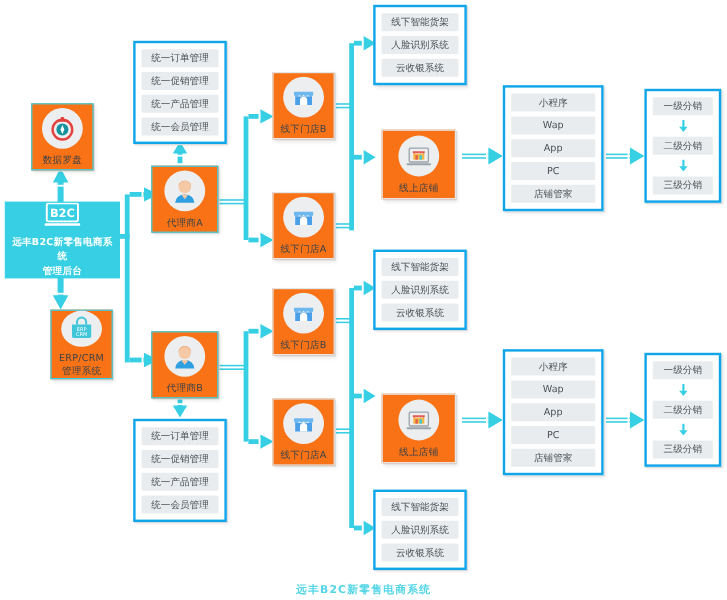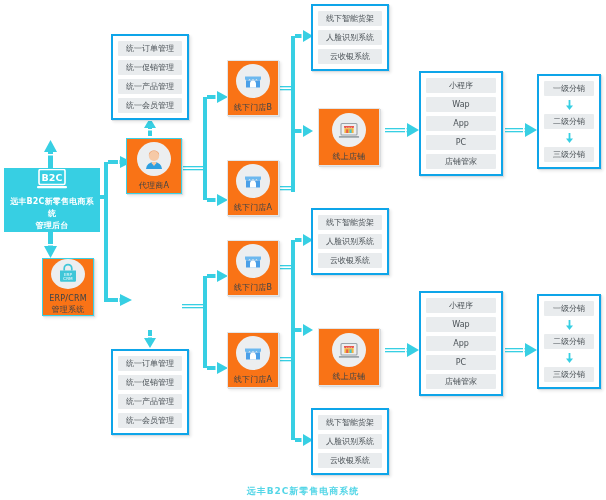--- a/index.html
+++ b/index.html
@@ -207,20 +207,32 @@
       <svg width="30" height="20" viewBox="0 0 30 20">
         <rect x="2" y="0.5" width="26" height="15" rx="1.5" fill="none" stroke="#ffffff" stroke-width="1.6"></rect>
         <rect x="0" y="17" width="30" height="2.2" rx="1" fill="#ffffff"></rect>
         <text x="15" y="11.8" font-family="DejaVu Sans, sans-serif" font-size="9.5" font-weight="bold" fill="#ffffff" text-anchor="middle">B2C</text>
       </svg>
     </div>
     <div class="b2c-text">远丰B2C新零售电商系统</div>
     <div class="b2c-text">管理后台</div>
   </div>
 
+  <div class="card accent" style="left:26px;top:86px;width:52px;height:56px;">
+    <div class="icon-wrap">
+      <svg width="22" height="22" viewBox="0 0 22 22">
+        <circle cx="11" cy="12" r="8.2" fill="none" stroke="#e3423f" stroke-width="2"></circle>
+        <circle cx="11" cy="12" r="5" fill="#13919e"></circle>
+        <path d="M11,8.2 L12.6,12 L11,15.8 L9.4,12 Z" fill="#ffffff"></path>
+        <rect x="9.6" y="1.6" width="2.8" height="2.6" rx="0.6" fill="#e3423f"></rect>
+        <rect x="7.6" y="3.6" width="6.8" height="1.8" rx="0.8" fill="#e3423f"></rect>
+      </svg>
+    </div>
+    <div class="node-label">数据罗盘</div>
+  </div>
 
   <div class="card accent" style="left:42px;top:258px;width:52px;height:58px;">
     <div class="icon-wrap">
       <svg width="22" height="22" viewBox="0 0 22 22">
         <path d="M3,7.5 L19,7.5 L19,17.5 a1.2,1.2 0 0 1 -1.2,1.2 L4.2,18.7 a1.2,1.2 0 0 1 -1.2,-1.2 Z" fill="#3fc6d8"></path>
         <path d="M7.2,7.5 L7.2,5.4 a3.8,3.8 0 0 1 7.6,0 L14.8,7.5" fill="none" stroke="#3fc6d8" stroke-width="1.7"></path>
         <text x="11" y="12.6" font-family="DejaVu Sans, sans-serif" font-size="4.2" fill="#ffffff" text-anchor="middle">ERP</text>
         <text x="11" y="16.6" font-family="DejaVu Sans, sans-serif" font-size="4.2" fill="#ffffff" text-anchor="middle">CRM</text>
       </svg>
     </div>
@@ -247,20 +259,31 @@
       <svg width="24" height="24" viewBox="0 0 24 24">
         <path d="M4,22 a8,7 0 0 1 16,0 Z" fill="#2e9fe0"></path>
         <circle cx="12" cy="9" r="5.1" fill="#f6c9a6"></circle>
         <path d="M6.9,9 a5.1,5.1 0 0 1 10.2,0 L17.1,7.6 a5.1,4 0 0 0 -10.2,0 Z" fill="#ef8b48"></path>
         <path d="M9.8,16.2 L12,19 L14.2,16.2 L14.2,15 L9.8,15 Z" fill="#f6c9a6"></path>
       </svg>
     </div>
     <div class="node-label">代理商A</div>
   </div>
 
+  <div class="card accent" style="left:126px;top:276px;width:56px;height:56px;">
+    <div class="icon-wrap">
+      <svg width="24" height="24" viewBox="0 0 24 24">
+        <path d="M4,22 a8,7 0 0 1 16,0 Z" fill="#2e9fe0"></path>
+        <circle cx="12" cy="9" r="5.1" fill="#f6c9a6"></circle>
+        <path d="M6.9,9 a5.1,5.1 0 0 1 10.2,0 L17.1,7.6 a5.1,4 0 0 0 -10.2,0 Z" fill="#ef8b48"></path>
+        <path d="M9.8,16.2 L12,19 L14.2,16.2 L14.2,15 L9.8,15 Z" fill="#f6c9a6"></path>
+      </svg>
+    </div>
+    <div class="node-label">代理商B</div>
+  </div>
 
   <div class="card" style="left:227px;top:60px;width:52px;height:56px;">
     <div class="icon-wrap">
       <svg width="22" height="22" viewBox="0 0 22 22">
         <path d="M3,6.5 L19,6.5 L19,9 a2.2,2.2 0 0 1 -4.3,0 a2.2,2.2 0 0 1 -3.7,0 a2.2,2.2 0 0 1 -3.7,0 a2.2,2.2 0 0 1 -4.3,0 Z" fill="#6cb8ef"></path>
         <path d="M4,10.5 L18,10.5 L18,17.5 L4,17.5 Z" fill="#4a9fe8"></path>
         <path d="M8,17.5 L8,13.6 a3,3 0 0 1 6,0 L14,17.5 Z" fill="#ffffff"></path>
       </svg>
     </div>
     <div class="node-label">线下门店B</div>

